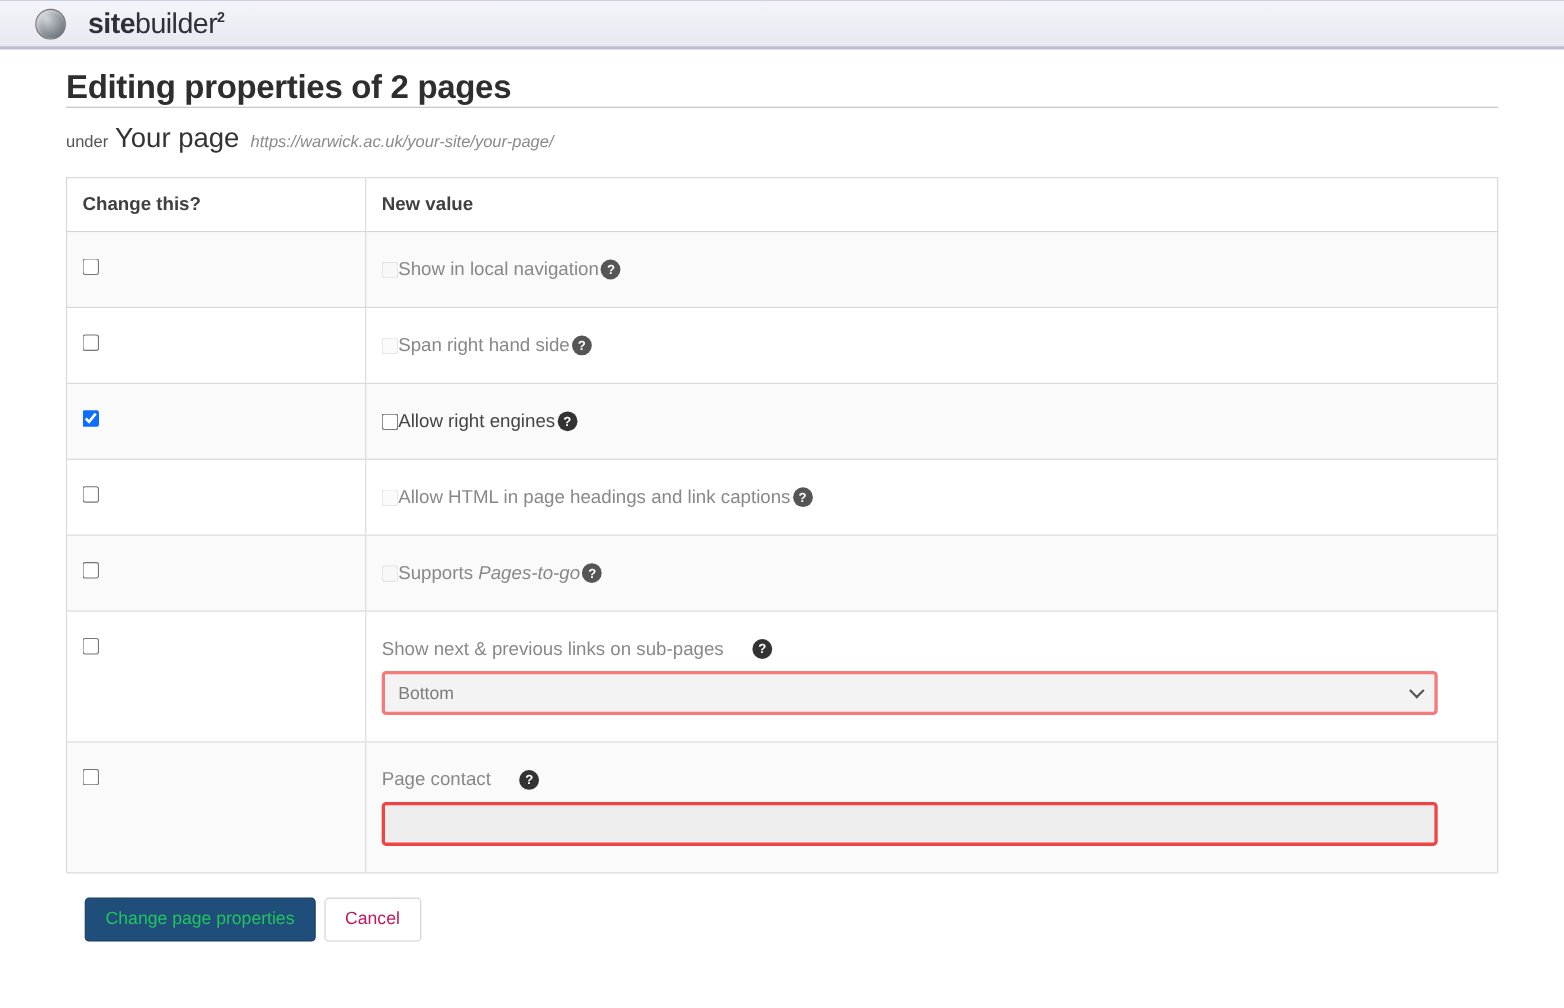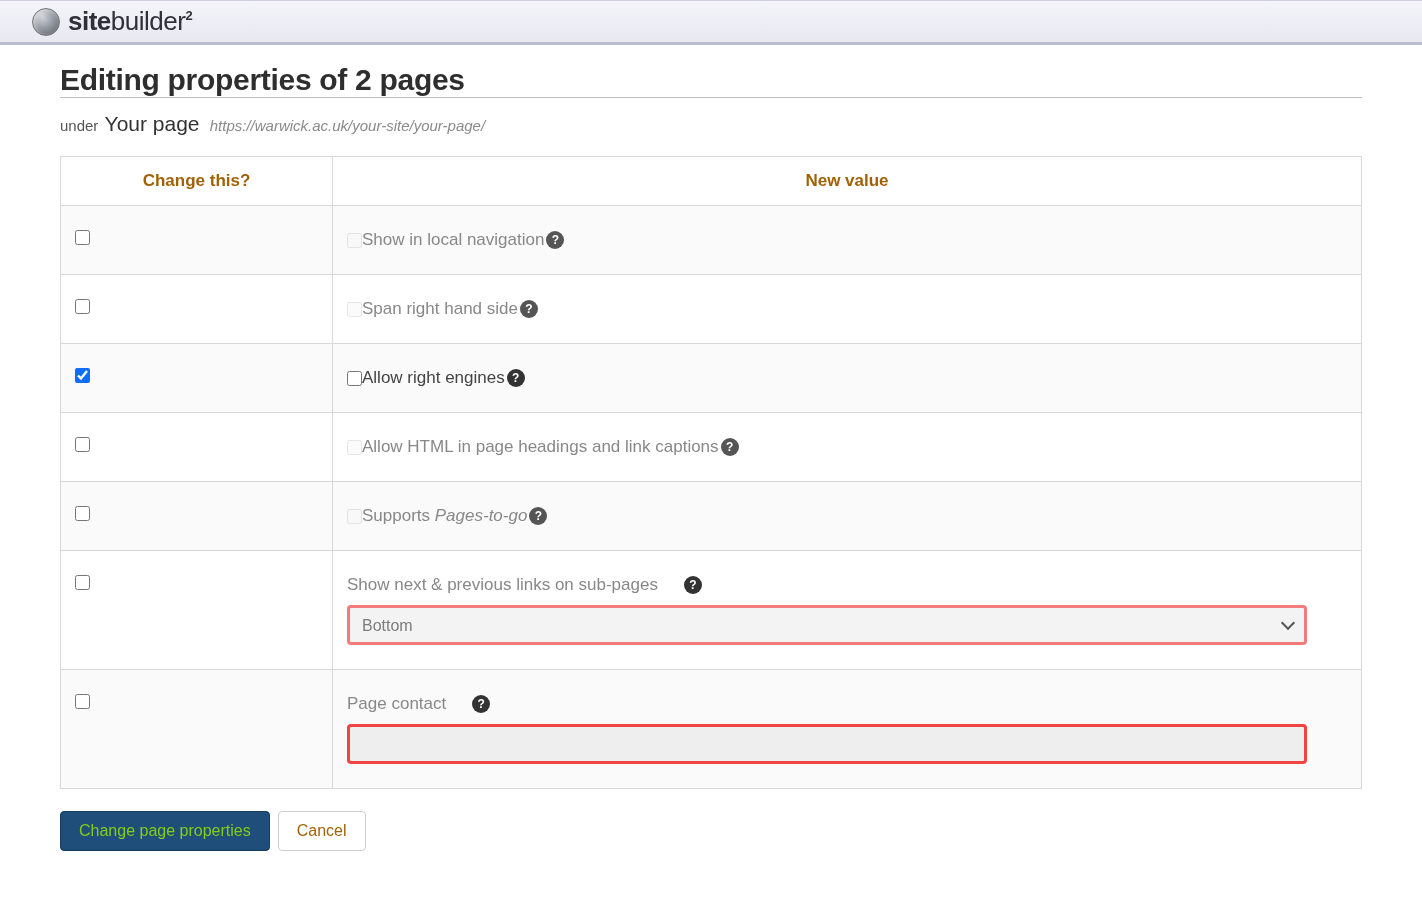--- a/index.html
+++ b/index.html
@@ -17,21 +17,21 @@
     background: linear-gradient(to bottom, #f4f4fa 0%, #e8e8f1 100%);
     border-top: 1px solid #cfcfe0;
     border-bottom: 3px solid #bdbdd2;
     display: flex;
     align-items: center;
     padding: 0 10px 0 32px;
   }
   .brand-logo {
     display: flex;
     align-items: center;
-    gap: 8px;
+    gap: 20px;
     color: #3b3b44;
     font-weight: 600;
   }
   .globe-icon {
     width: 28px; height: 28px;
     border-radius: 50%;
     background: radial-gradient(circle at 35% 30%, #d0d4da 0%, #848a92 60%, #5c6168 100%);
     border: 1px solid #777;
     position: relative;
     box-shadow: inset 2px 2px 4px rgba(255,255,255,0.5);
@@ -60,41 +60,41 @@
     margin-bottom: 14px;
   }
 
   .breadcrumb-line {
     font-size: 15px;
     color: #555;
     margin-bottom: 20px;
   }
   .breadcrumb-line .under { color: #555; }
   .breadcrumb-line .pg-name {
-    font-size: 21px;
+    font-size: 25px;
     color: #333;
     font-weight: 400;
     margin: 0 6px 0 2px;
   }
   .breadcrumb-line .pg-url {
     font-style: italic;
     color: #8a8a8a;
     font-size: 15px;
   }
 
   table.props {
     width: 100%;
     border-collapse: collapse;
     border: 1px solid #d7d7d7;
   }
   table.props th {
-    text-align: center;
+    text-align: left;
     font-size: 17px;
     font-weight: 700;
-    color: #a16207;
+    color: #404040;
     padding: 14px 14px;
     background: #fff;
     border-bottom: 1px solid #d7d7d7;
   }
   table.props th + th,
   table.props td + td {
     border-left: 1px solid #d7d7d7;
   }
   table.props td {
     padding: 24px 14px;
@@ -188,26 +188,27 @@
     justify-content: center;
     height: 40px;
     padding: 0 18px;
     font-size: 16px;
     border-radius: 4px;
     cursor: pointer;
     border: 1px solid transparent;
   }
   .btn-primary {
     background: #1e4e79;
-    color: #84cc16;
+    color: #22c55e;
     border-color: #163c5e;
+    margin-left: 17px;
   }
   .btn-default {
     background: #fff;
-    color: #a16207;
+    color: #be185d;
     border-color: #cfcfcf;
   }
 </style>
 </head>
 <body>
 
 <div class="brand-bar">
   <div class="brand-logo">
     <span class="globe-icon"></span>
     <span class="brand-text">

